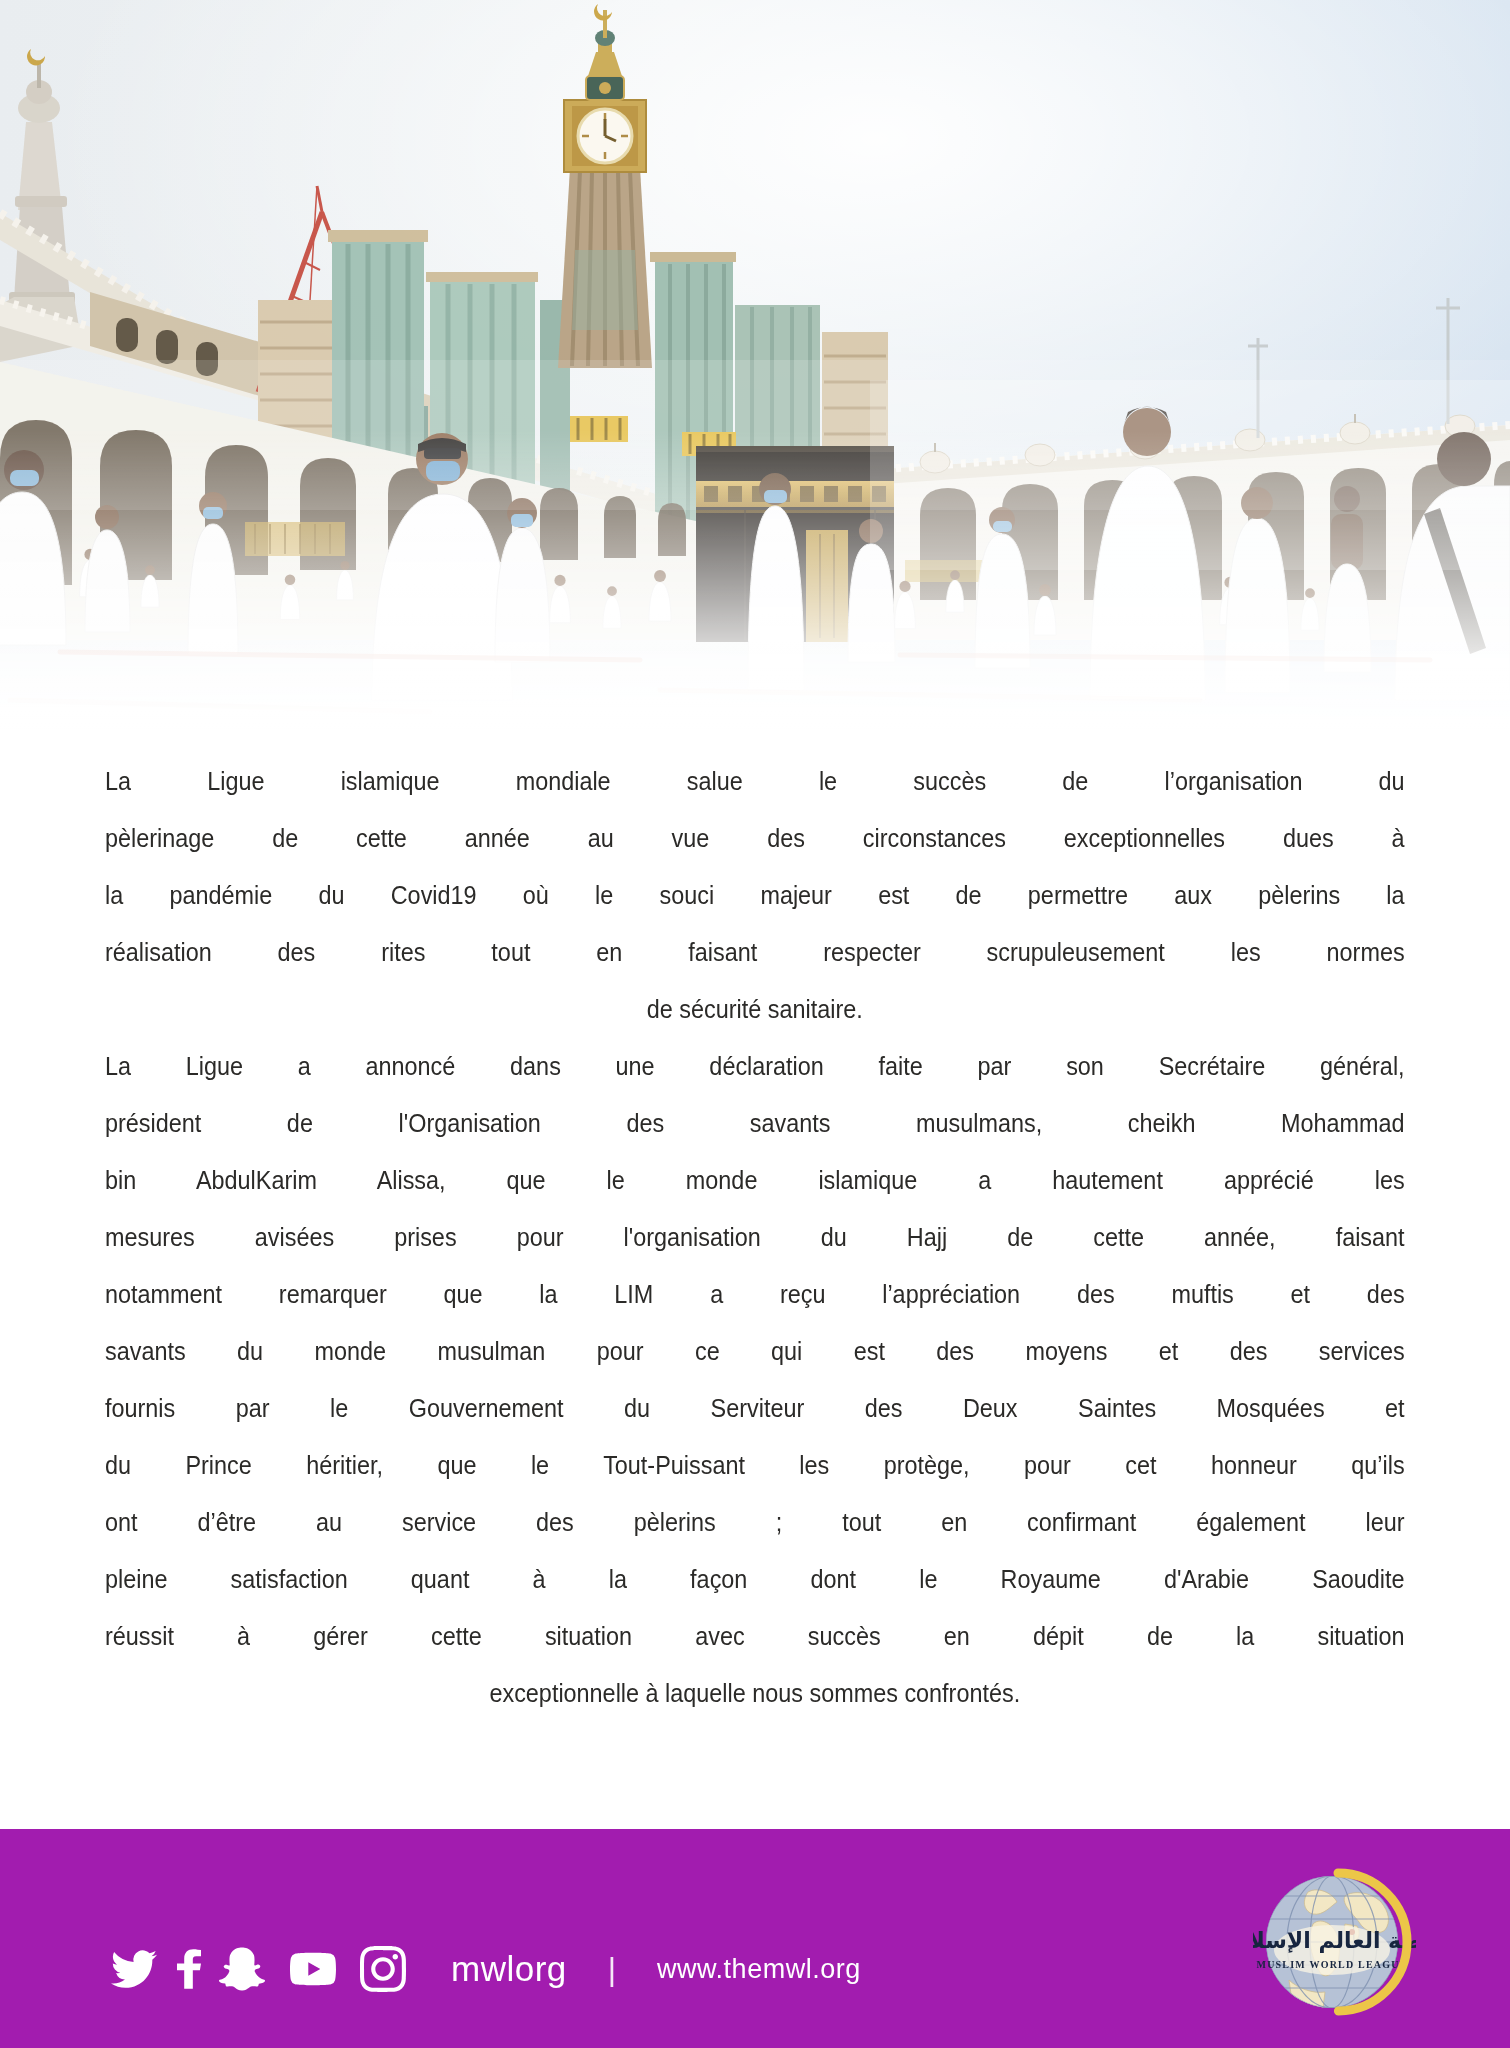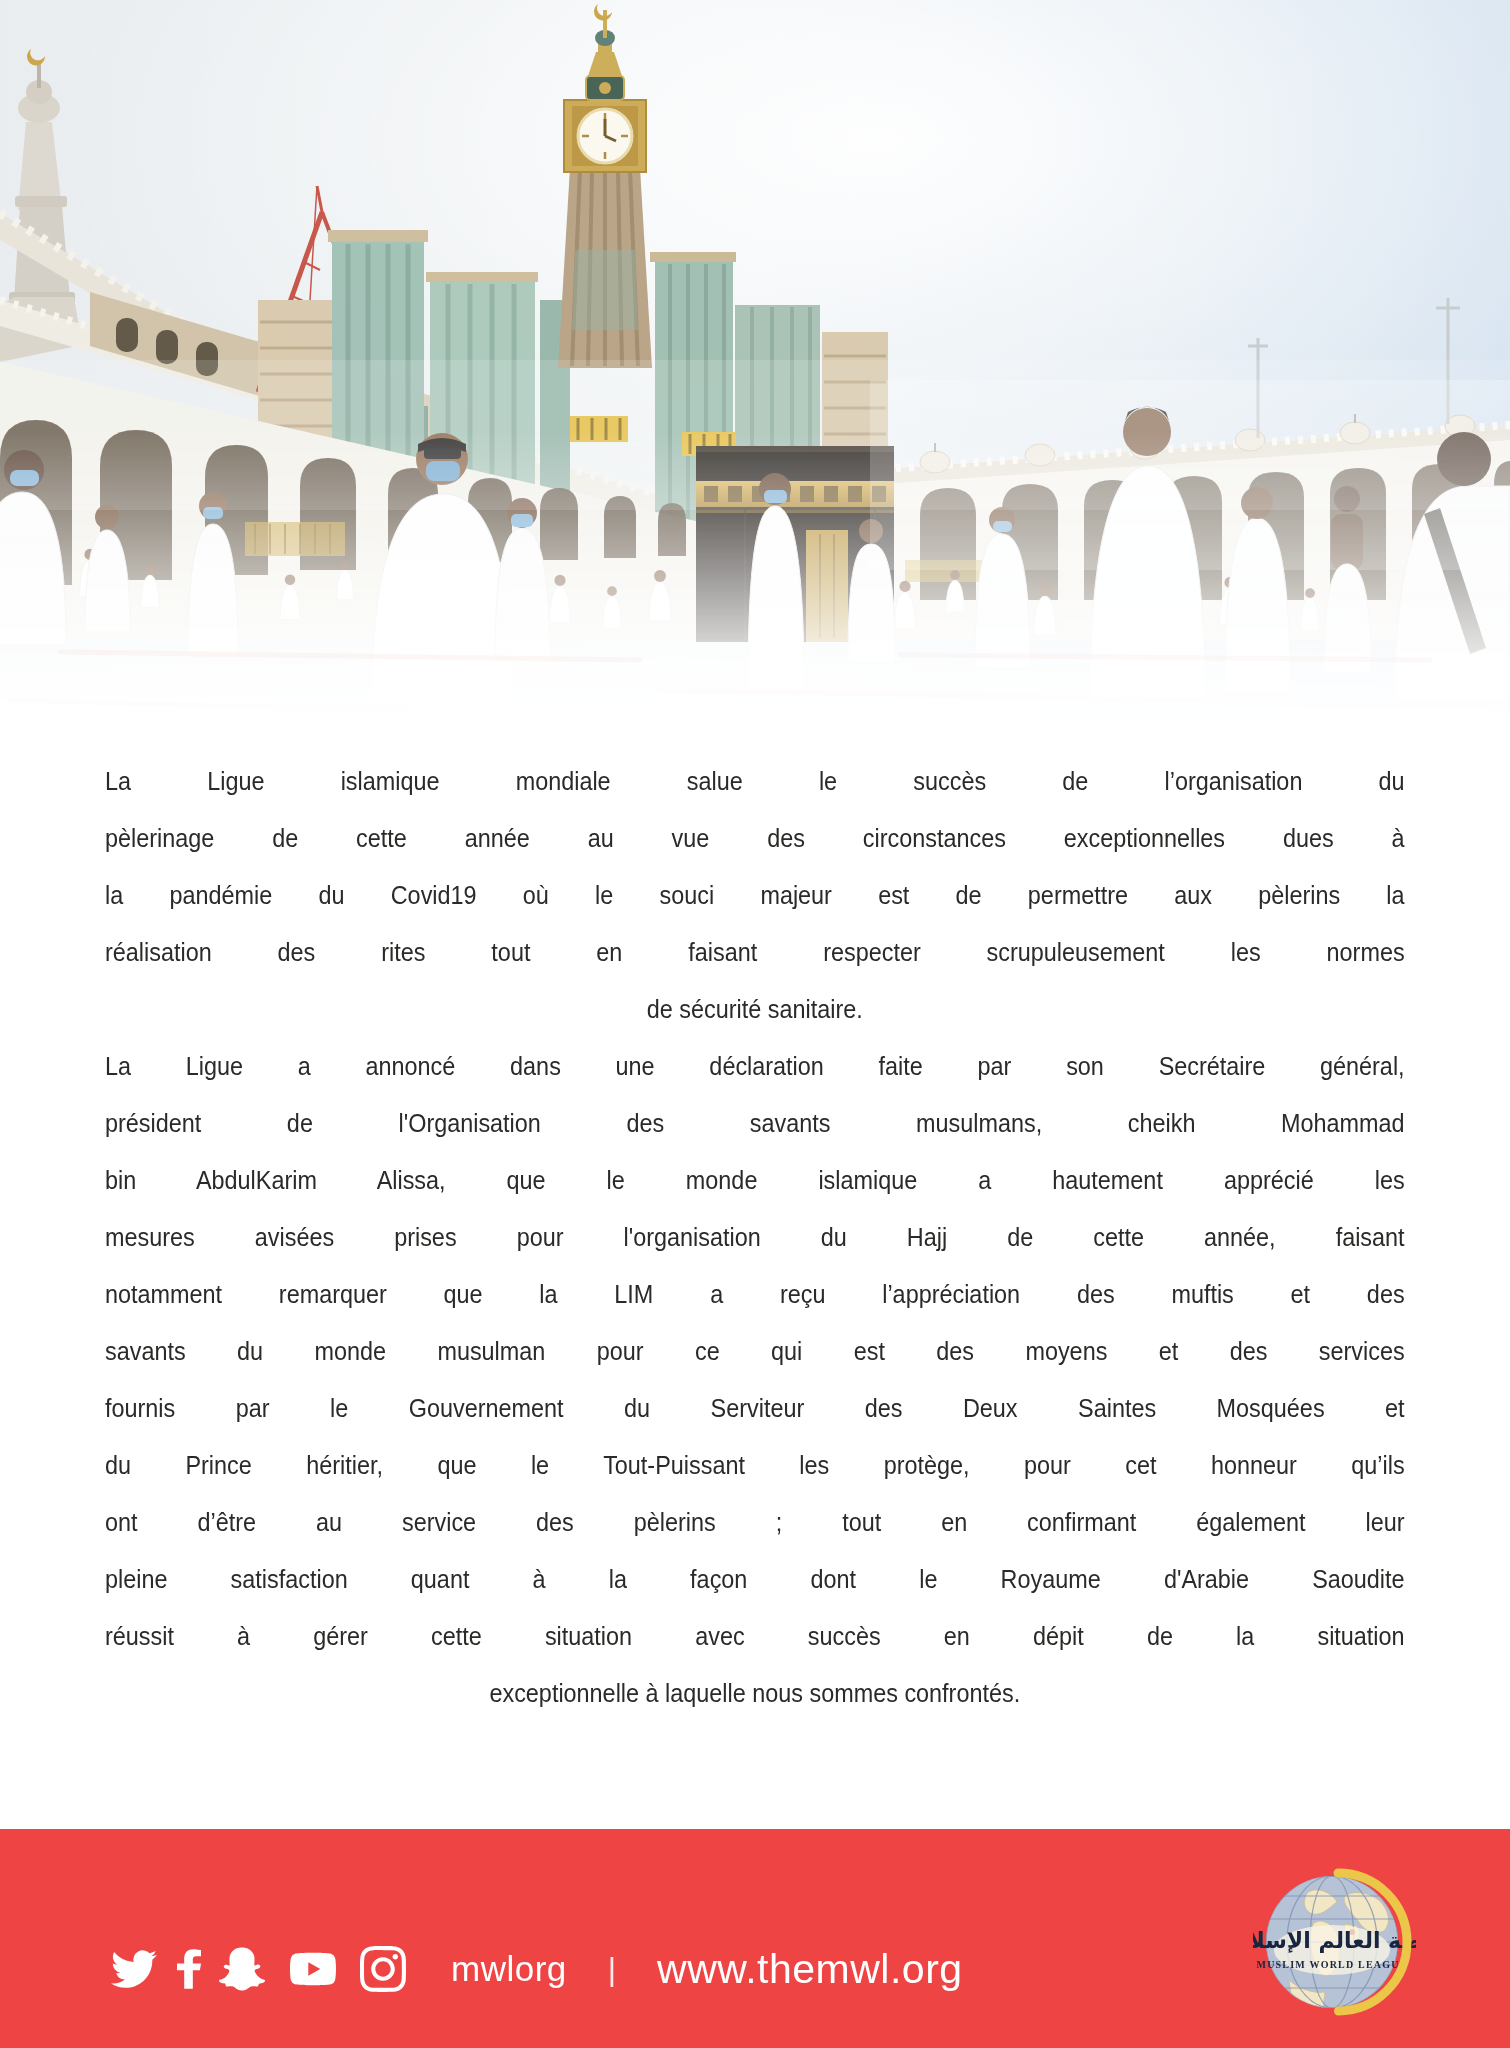--- a/index.html
+++ b/index.html
@@ -8,28 +8,28 @@
   
   .hero{position:absolute;left:0;top:0;width:1510px;height:770px;}
   .hero svg{display:block;}
   
   .article{position:absolute;left:105px;top:753px;width:1300px;color:#2b2a28;
            font-size:26px;line-height:57px;}
   .line{width:1444px;transform:scaleX(0.9);transform-origin:0 0;
         text-align:justify;text-align-last:justify;}
   .line.center{text-align:center;text-align-last:center;}
   
-  .footer{position:absolute;left:0;top:1829px;width:1510px;height:219px;background:#ef4444;}
+  .footer{position:absolute;left:0;top:1829px;width:1510px;height:219px;background:#a21caf;}
   .footer-row{position:absolute;left:108px;top:114px;height:52px;display:flex;
               align-items:center;gap:17px;color:#ffffff;}
   .footer-row svg{display:block;fill:#ffffff;}
   .icon{display:flex;align-items:center;}
   .handle{margin-left:28px;font-size:35px;letter-spacing:.5px;color:#fff;}
   .sep{margin:0 24px;font-size:32px;opacity:.9;color:#fff;}
-  .site{font-size:41px;letter-spacing:.5px;color:#fff;}
+  .site{font-size:27px;letter-spacing:.5px;color:#fff;}
   .logo{position:absolute;left:1253px;top:33px;width:163px;height:163px;}
 </style>
 </head>
 <body>
 
 <div class="page">
 
   <div class="hero">
     <svg width="1510" height="770" viewBox="0 0 1510 770" xmlns="http://www.w3.org/2000/svg">
       <defs>

